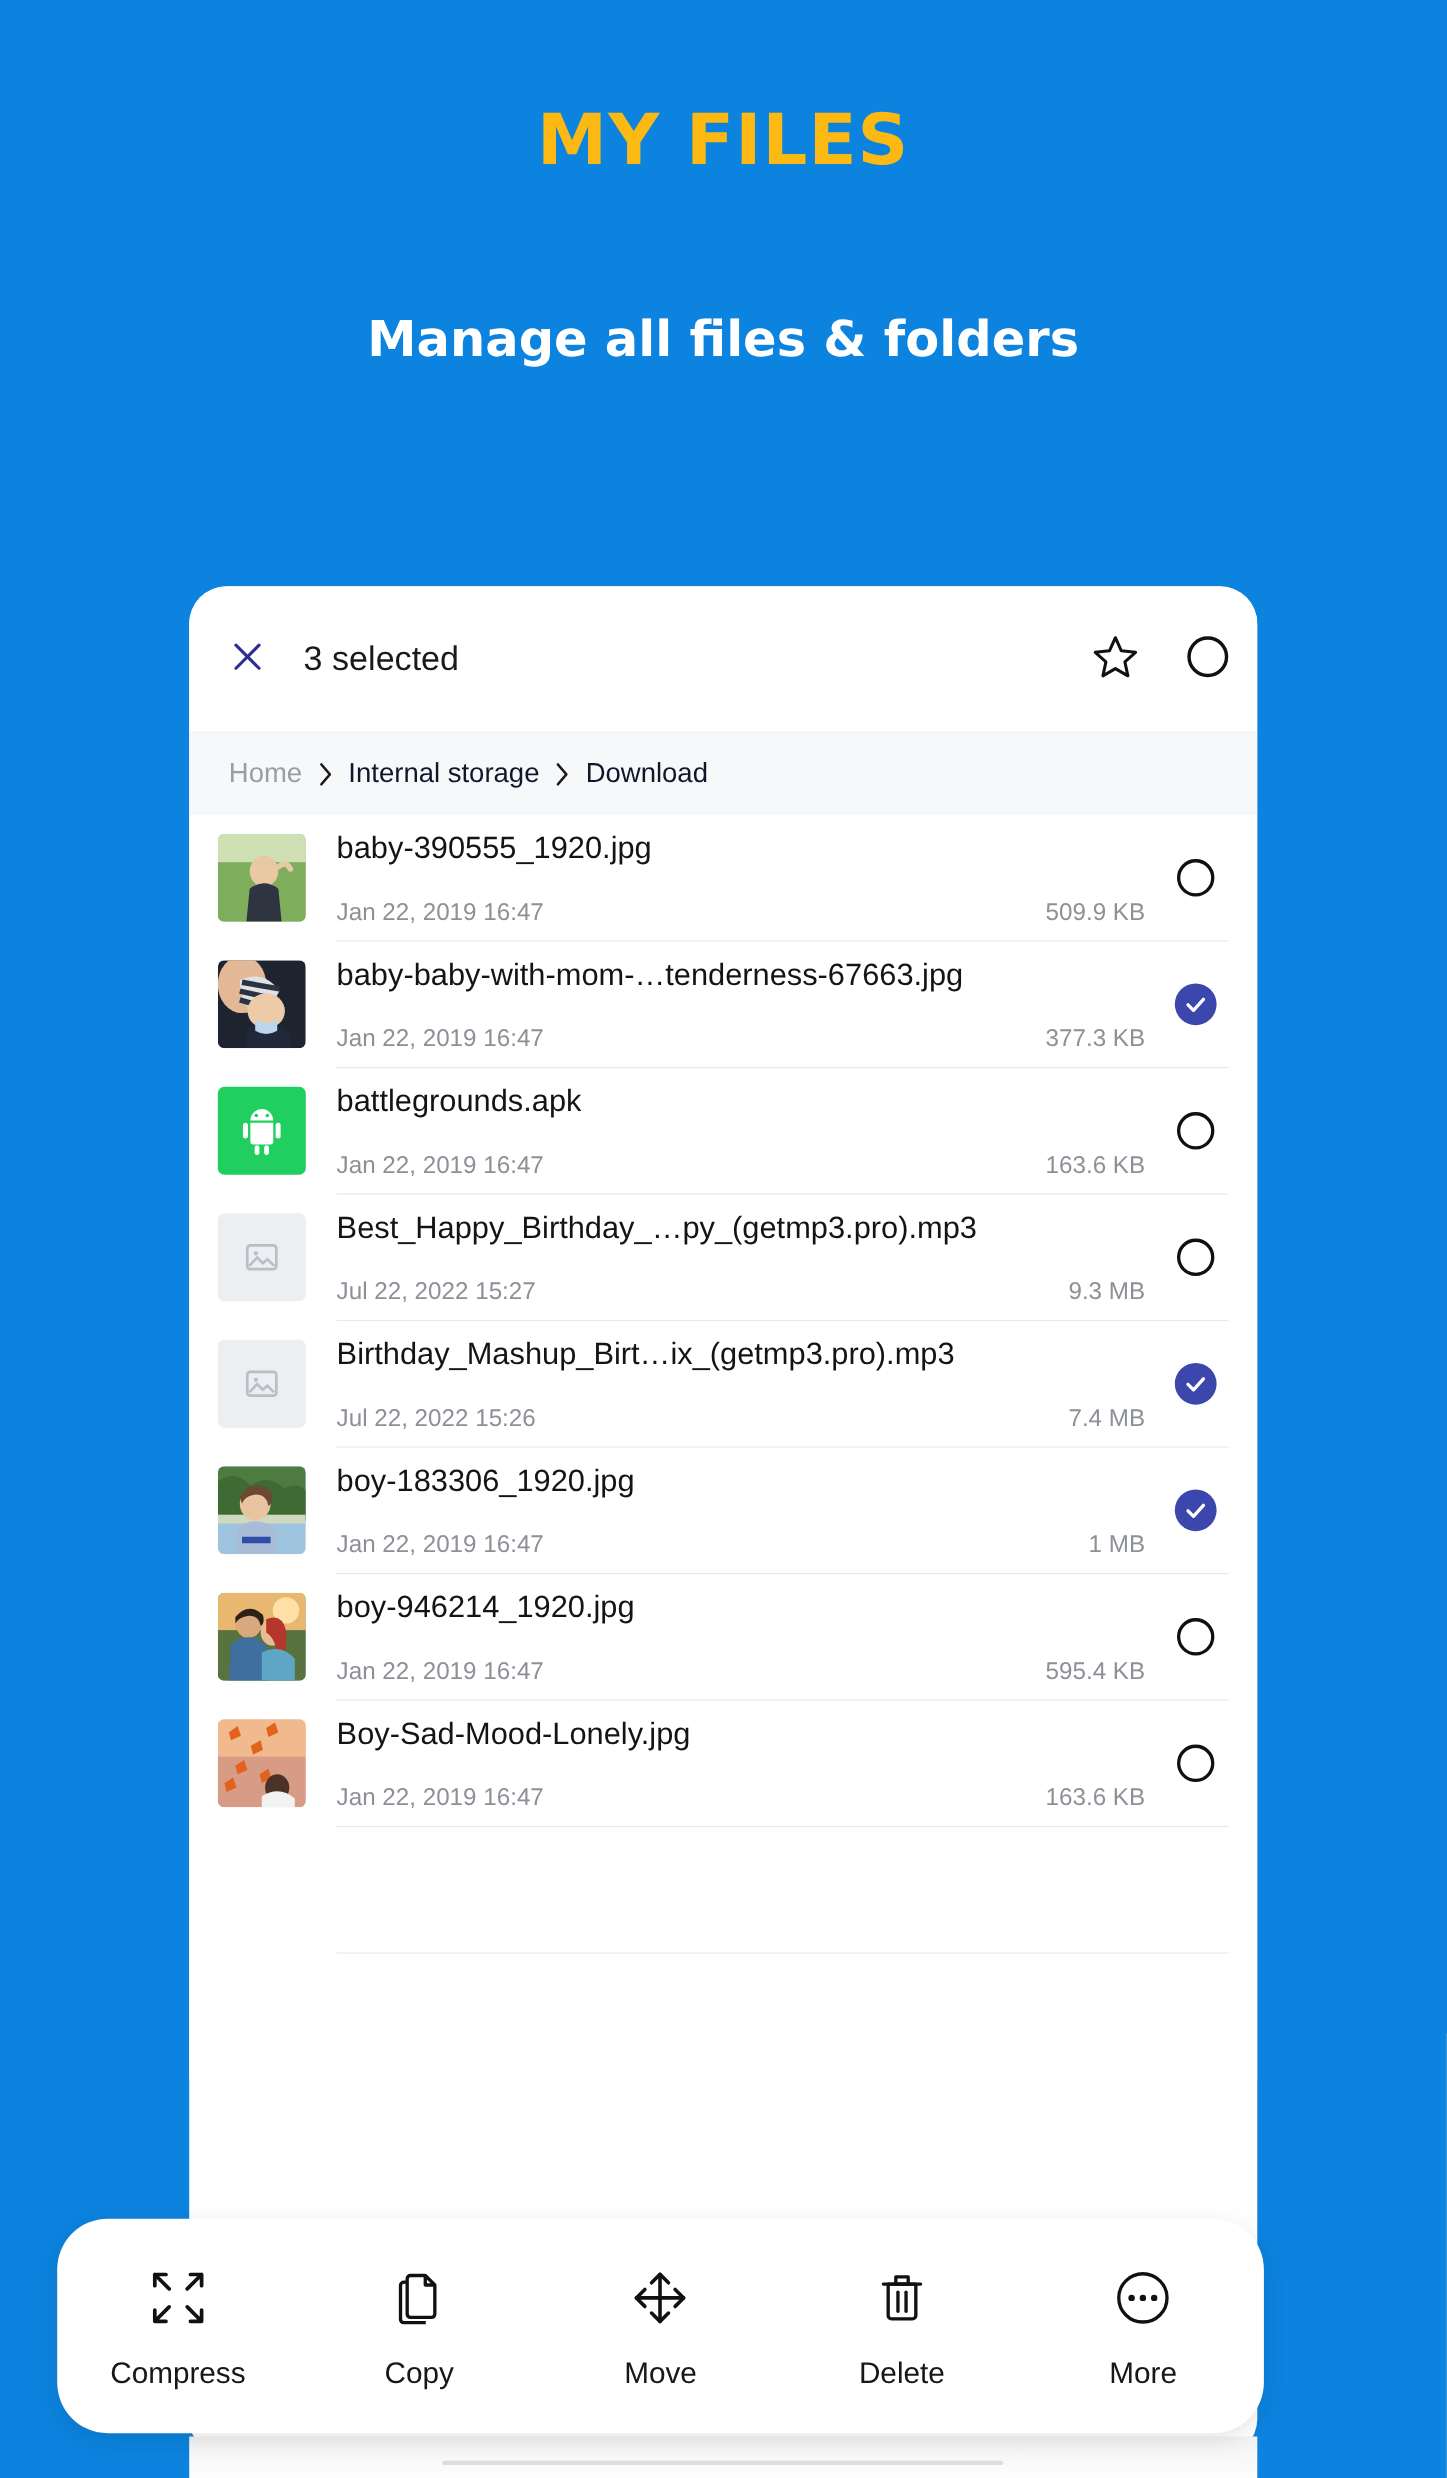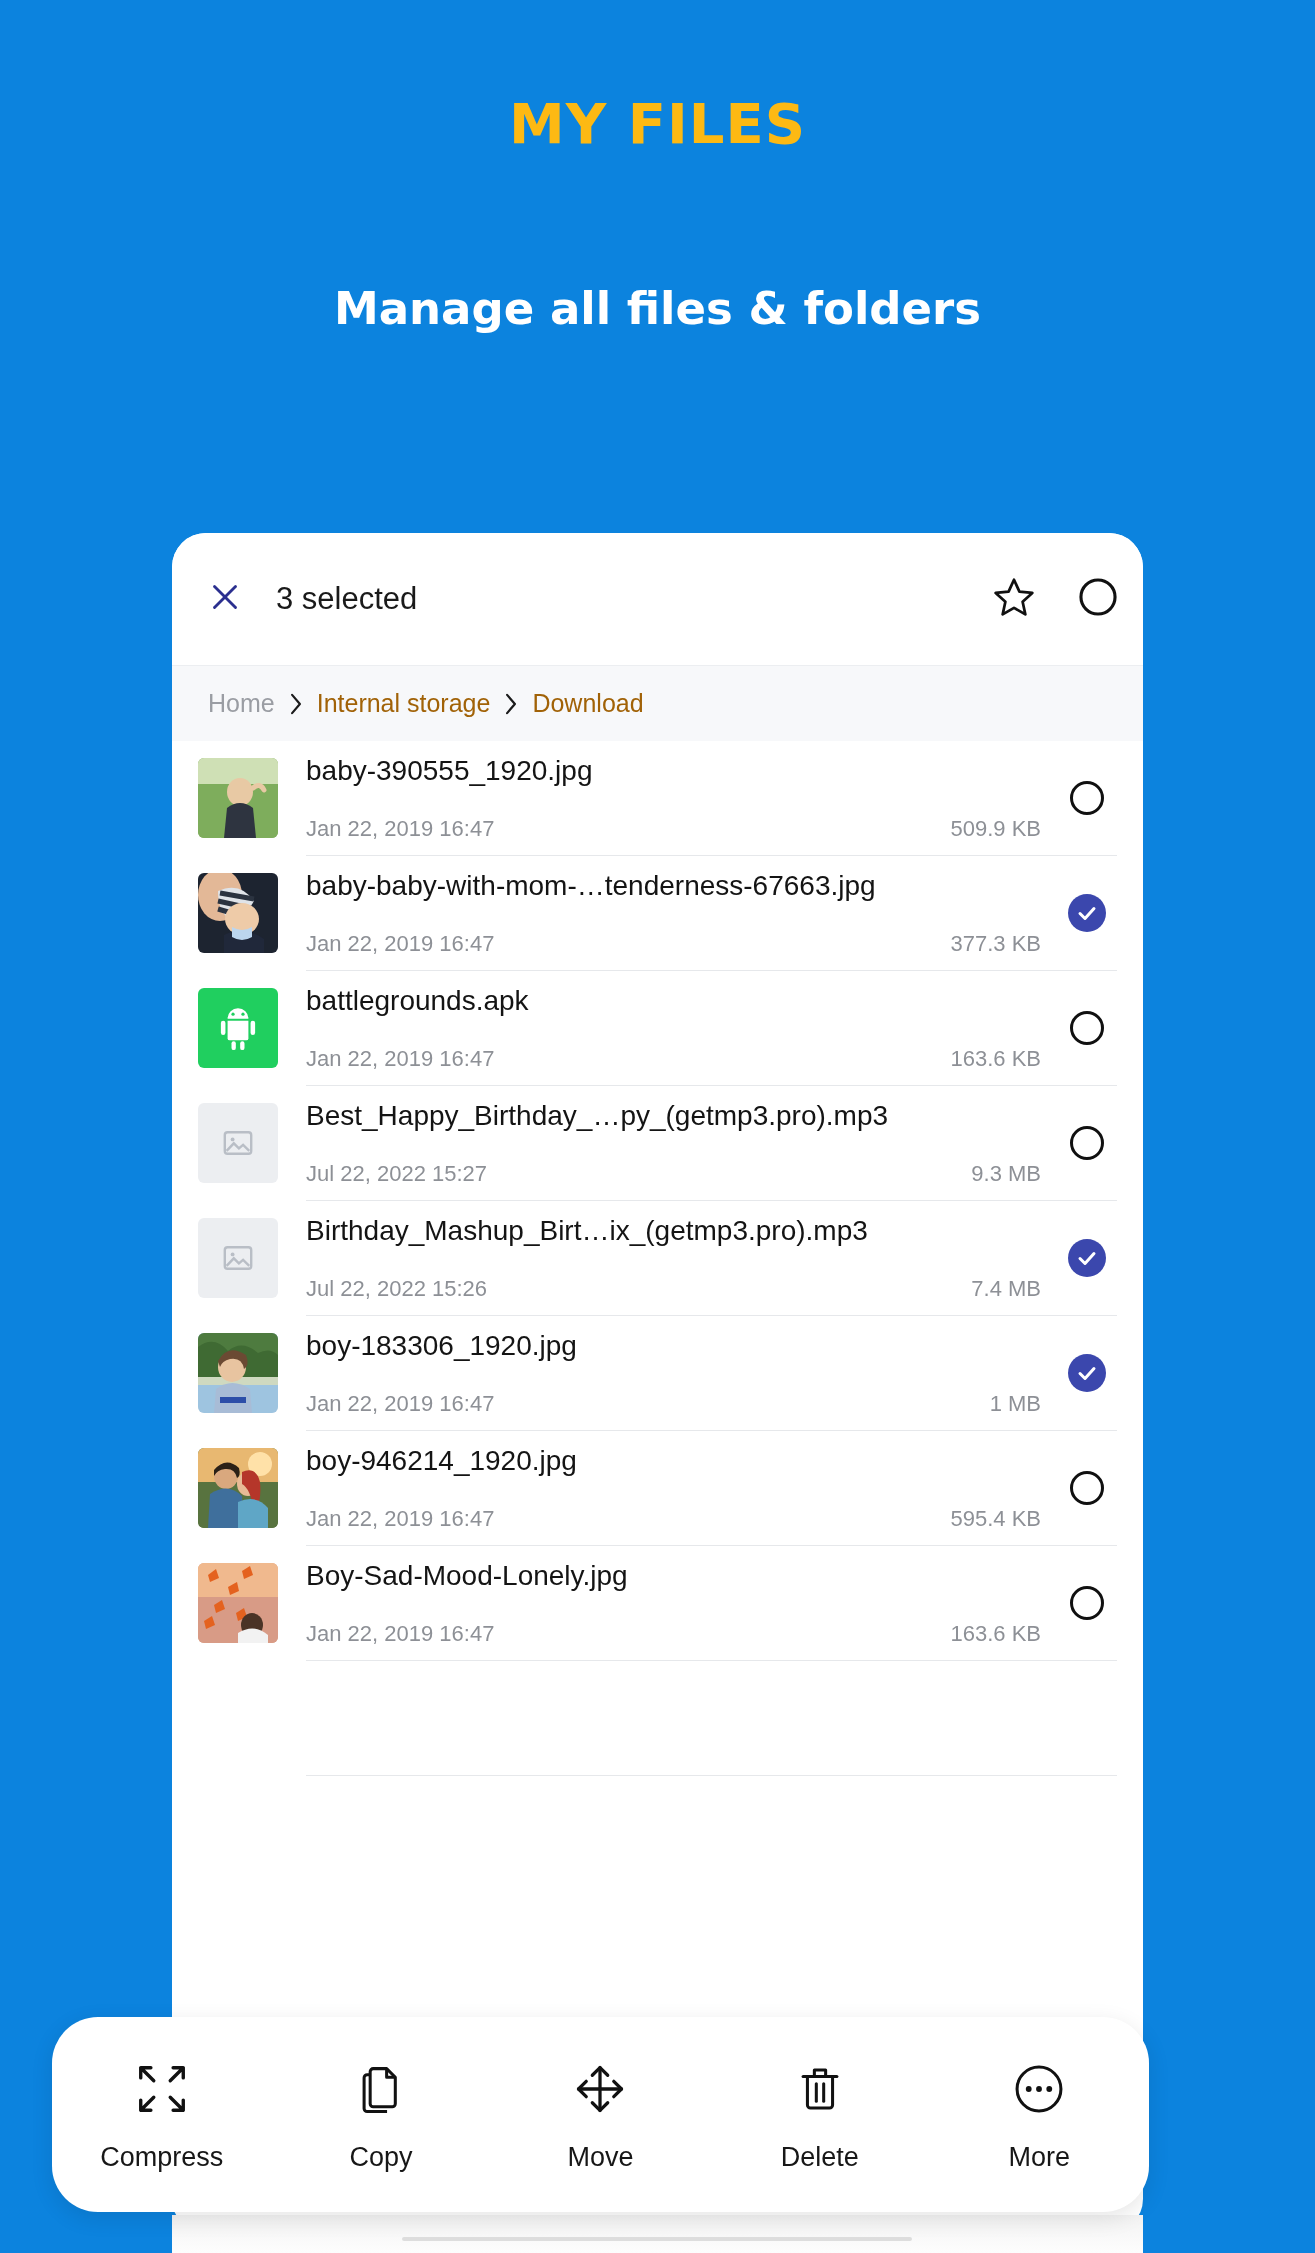--- a/index.html
+++ b/index.html
@@ -10,21 +10,21 @@
     overflow:hidden;
   }
   .stage { position:relative; width:1315px; height:2253px; background:#0c83de; }
 
   
   .promo-title {
     position:absolute; top:96px; left:0; width:100%;
     text-align:center;
     font-family:"DejaVu Sans", sans-serif;
     font-weight:bold;
-    font-size:56px;
+    font-size:64px;
     letter-spacing:1px;
     color:#fdb913;
     line-height:1;
   }
   .promo-sub {
     position:absolute; top:286px; left:0; width:100%;
     text-align:center;
     font-family:"DejaVu Sans", sans-serif;
     font-weight:bold;
     font-size:45px;
@@ -82,21 +82,21 @@
 
   
   .crumbbar {
     height:76px;
     background:#f7f8fa;
     border-top:1px solid #eceef1;
     display:flex; align-items:center;
     padding-left:36px;
     font-size:25px;
   }
-  .crumb { color:#a16207; white-space:nowrap; }
+  .crumb { color:#0f172a; white-space:nowrap; }
   .crumb.muted { color:#9a9da3; }
   .crumb-sep {
     display:inline-flex; align-items:center; justify-content:center;
     width:42px; height:30px; flex:0 0 auto;
   }
 
   
   .filelist { background:#ffffff; }
   .frow {
     position:relative;

